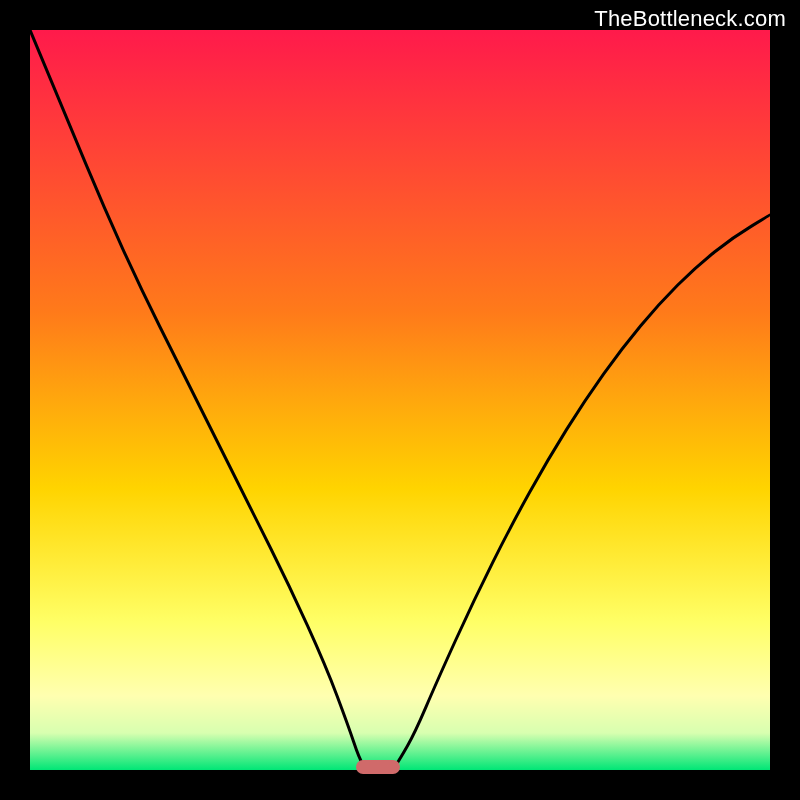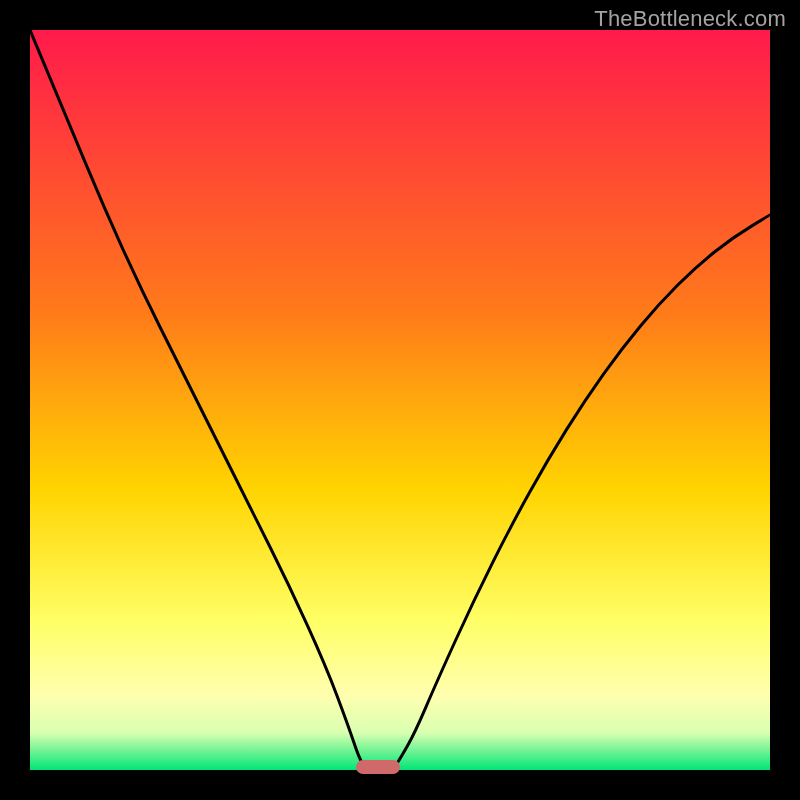--- a/index.html
+++ b/index.html
@@ -23,21 +23,21 @@
     position: absolute;
     left: 0;
     top: 0;
     width: 740px;
     height: 740px;
   }
   .watermark {
     position: absolute;
     top: 6px;
     right: 14px;
-    color: #a3a3a3;
+    color: #ffffff;
     font-size: 22px;
     letter-spacing: 0.2px;
     user-select: none;
   }
   .curve {
     position: absolute;
     left: 0;
     top: 0;
     width: 740px;
     height: 740px;

